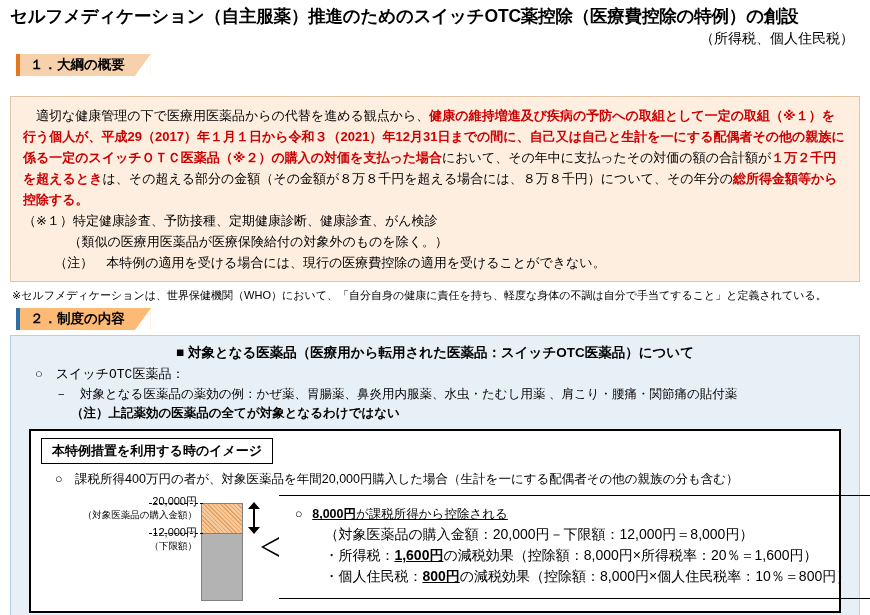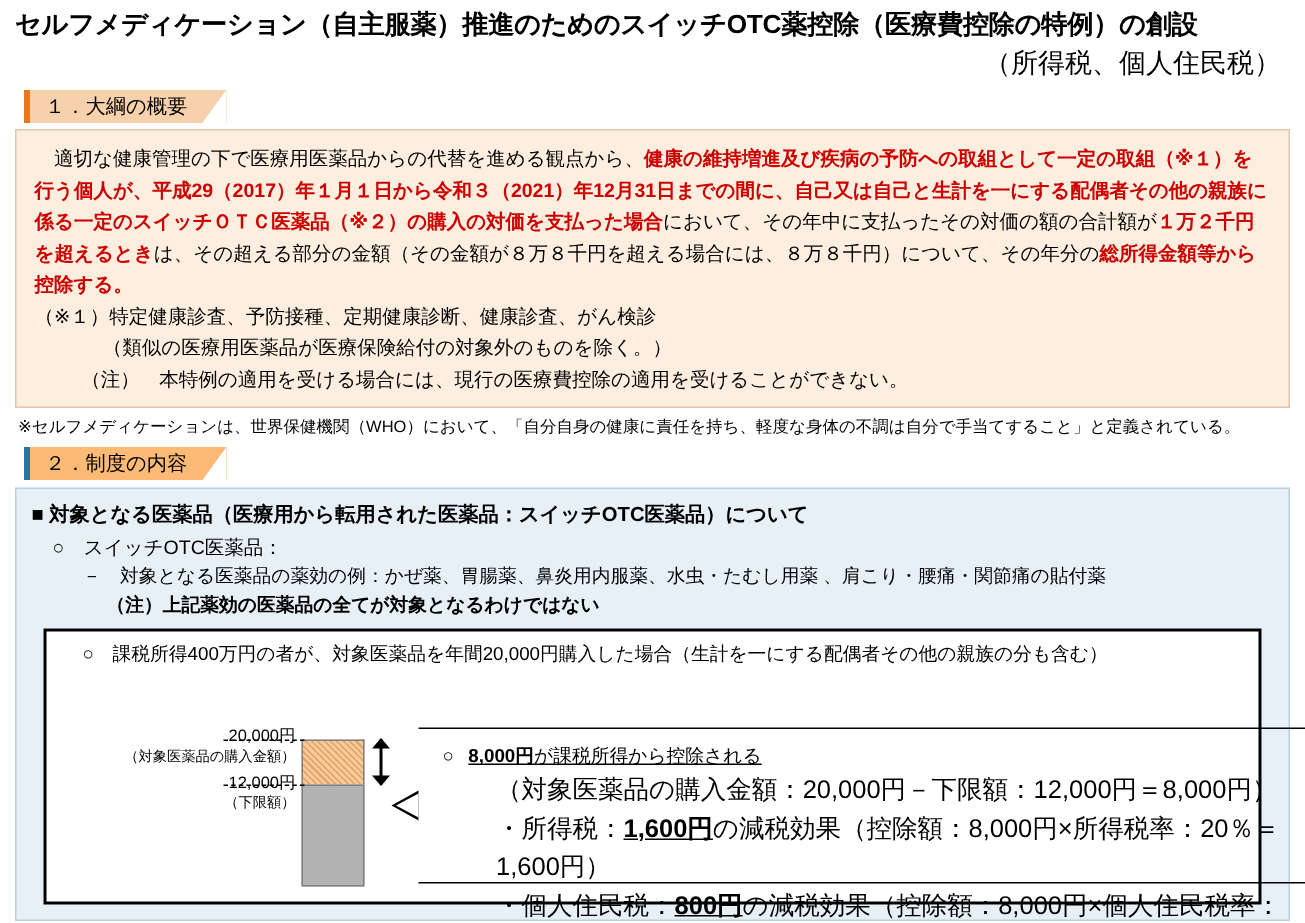--- a/index.html
+++ b/index.html
@@ -24,30 +24,30 @@
   
   .doc-title {
     font-size: 17.5px;
     font-weight: bold;
     letter-spacing: -0.2px;
     line-height: 1.2;
     white-space: nowrap;
   }
   .doc-subtitle {
     text-align: right;
-    font-size: 18px;
+    font-size: 14px;
     margin-top: 3px;
     padding-right: 6px;
   }
   
   .ribbon {
     display: inline-block;
     position: relative;
     font-size: 13.5px;
-    font-weight: normal;
+    font-weight: bold;
     padding: 2px 26px 2px 10px;
     margin-left: 6px;
   }
   .ribbon.orange {
     background: #f6d1ab;
     border-left: 4px solid #e8761e;
   }
   .ribbon.blue {
     background: #fdba74;
     border-left: 4px solid #2f6fa8;
@@ -55,21 +55,21 @@
   .ribbon::after {
     content: "";
     position: absolute;
     right: 0; top: 0; bottom: 0;
     width: 16px;
     background: #ffffff;
     clip-path: polygon(100% 0, 100% 100%, 0 100%);
   }
   
   .box1 {
-    margin-top: 4px;
+    margin-top: 20px;
     background: #fdeee0;
     border: 1px solid #e0c6a8;
     padding: 8px 12px 8px 12px;
     font-size: 13px;
     line-height: 1.62;
   }
   .box1 p {
     margin: 0;
     text-indent: 0;
   }
@@ -98,22 +98,23 @@
     background: #e8f0f7;
     border: 1px solid #b9cfe2;
     padding: 7px 10px 10px 10px;
     font-size: 13px;
     line-height: 1.5;
   }
   .b2-head {
     font-weight: bold;
     font-size: 13.5px;
     margin-bottom: 2px;
-  }
-  .b2-l1 { padding-left: 14px; }
+    text-align: center;
+  }
+  .b2-l1 { padding-left: 14px; font-family: Liberation Mono, monospace; }
   .b2-l2 { padding-left: 34px; }
   .b2-l3 { padding-left: 50px; font-weight: bold; }
   .b2-sub { font-size: 12.5px; }
   
   .imgbox {
     margin: 7px 8px 0 8px;
     background: #ffffff;
     border: 2px solid #000000;
     padding: 0 0 8px 0;
     position: relative;
@@ -233,21 +234,21 @@
     border-bottom: 8px solid transparent;
     border-right: 15px solid #ffffff;
   }
   .callout-body {
     padding: 9px 8px 0 16px;
     font-size: 12.5px;
     line-height: 1.5;
   }
   .ul { text-decoration: underline; }
   .bold { font-weight: bold; }
-  .sub-note { font-size: 17px; }
+  .sub-note { font-size: 14px; }
 </style>
 </head>
 <body>
 
 <div class="page">
 
   <div class="doc-title">セルフメディケーション（自主服薬）推進のためのスイッチOTC薬控除（医療費控除の特例）の創設</div>
   <div class="doc-subtitle">（所得税、個人住民税）</div>
 
   <div style="margin-top:6px;">
@@ -269,20 +270,21 @@
     <span class="ribbon blue">２．制度の内容</span>
   </div>
 
   <div class="box2">
     <div class="b2-head">■ 対象となる医薬品（医療用から転用された医薬品：スイッチOTC医薬品）について</div>
     <div class="b2-l1">○　スイッチOTC医薬品：</div>
     <div class="b2-l2 b2-sub">－　対象となる医薬品の薬効の例：かぜ薬、胃腸薬、鼻炎用内服薬、水虫・たむし用薬 、肩こり・腰痛・関節痛の貼付薬</div>
     <div class="b2-l3 b2-sub">（注）上記薬効の医薬品の全てが対象となるわけではない</div>
 
     <div class="imgbox">
+      <div class="imgbox-title">本特例措置を利用する時のイメージ</div>
       <div class="imgbox-lead">○　課税所得400万円の者が、対象医薬品を年間20,000円購入した場合（生計を一にする配偶者その他の親族の分も含む）</div>
 
       
       <div class="chart-area">
         <div class="bar bar-top"></div>
         <div class="bar bar-bottom"></div>
         <div class="dash" style="top:0;"></div>
         <div class="dash" style="top:30px;"></div>
 
         <div class="lbl" style="top:-8px;">

